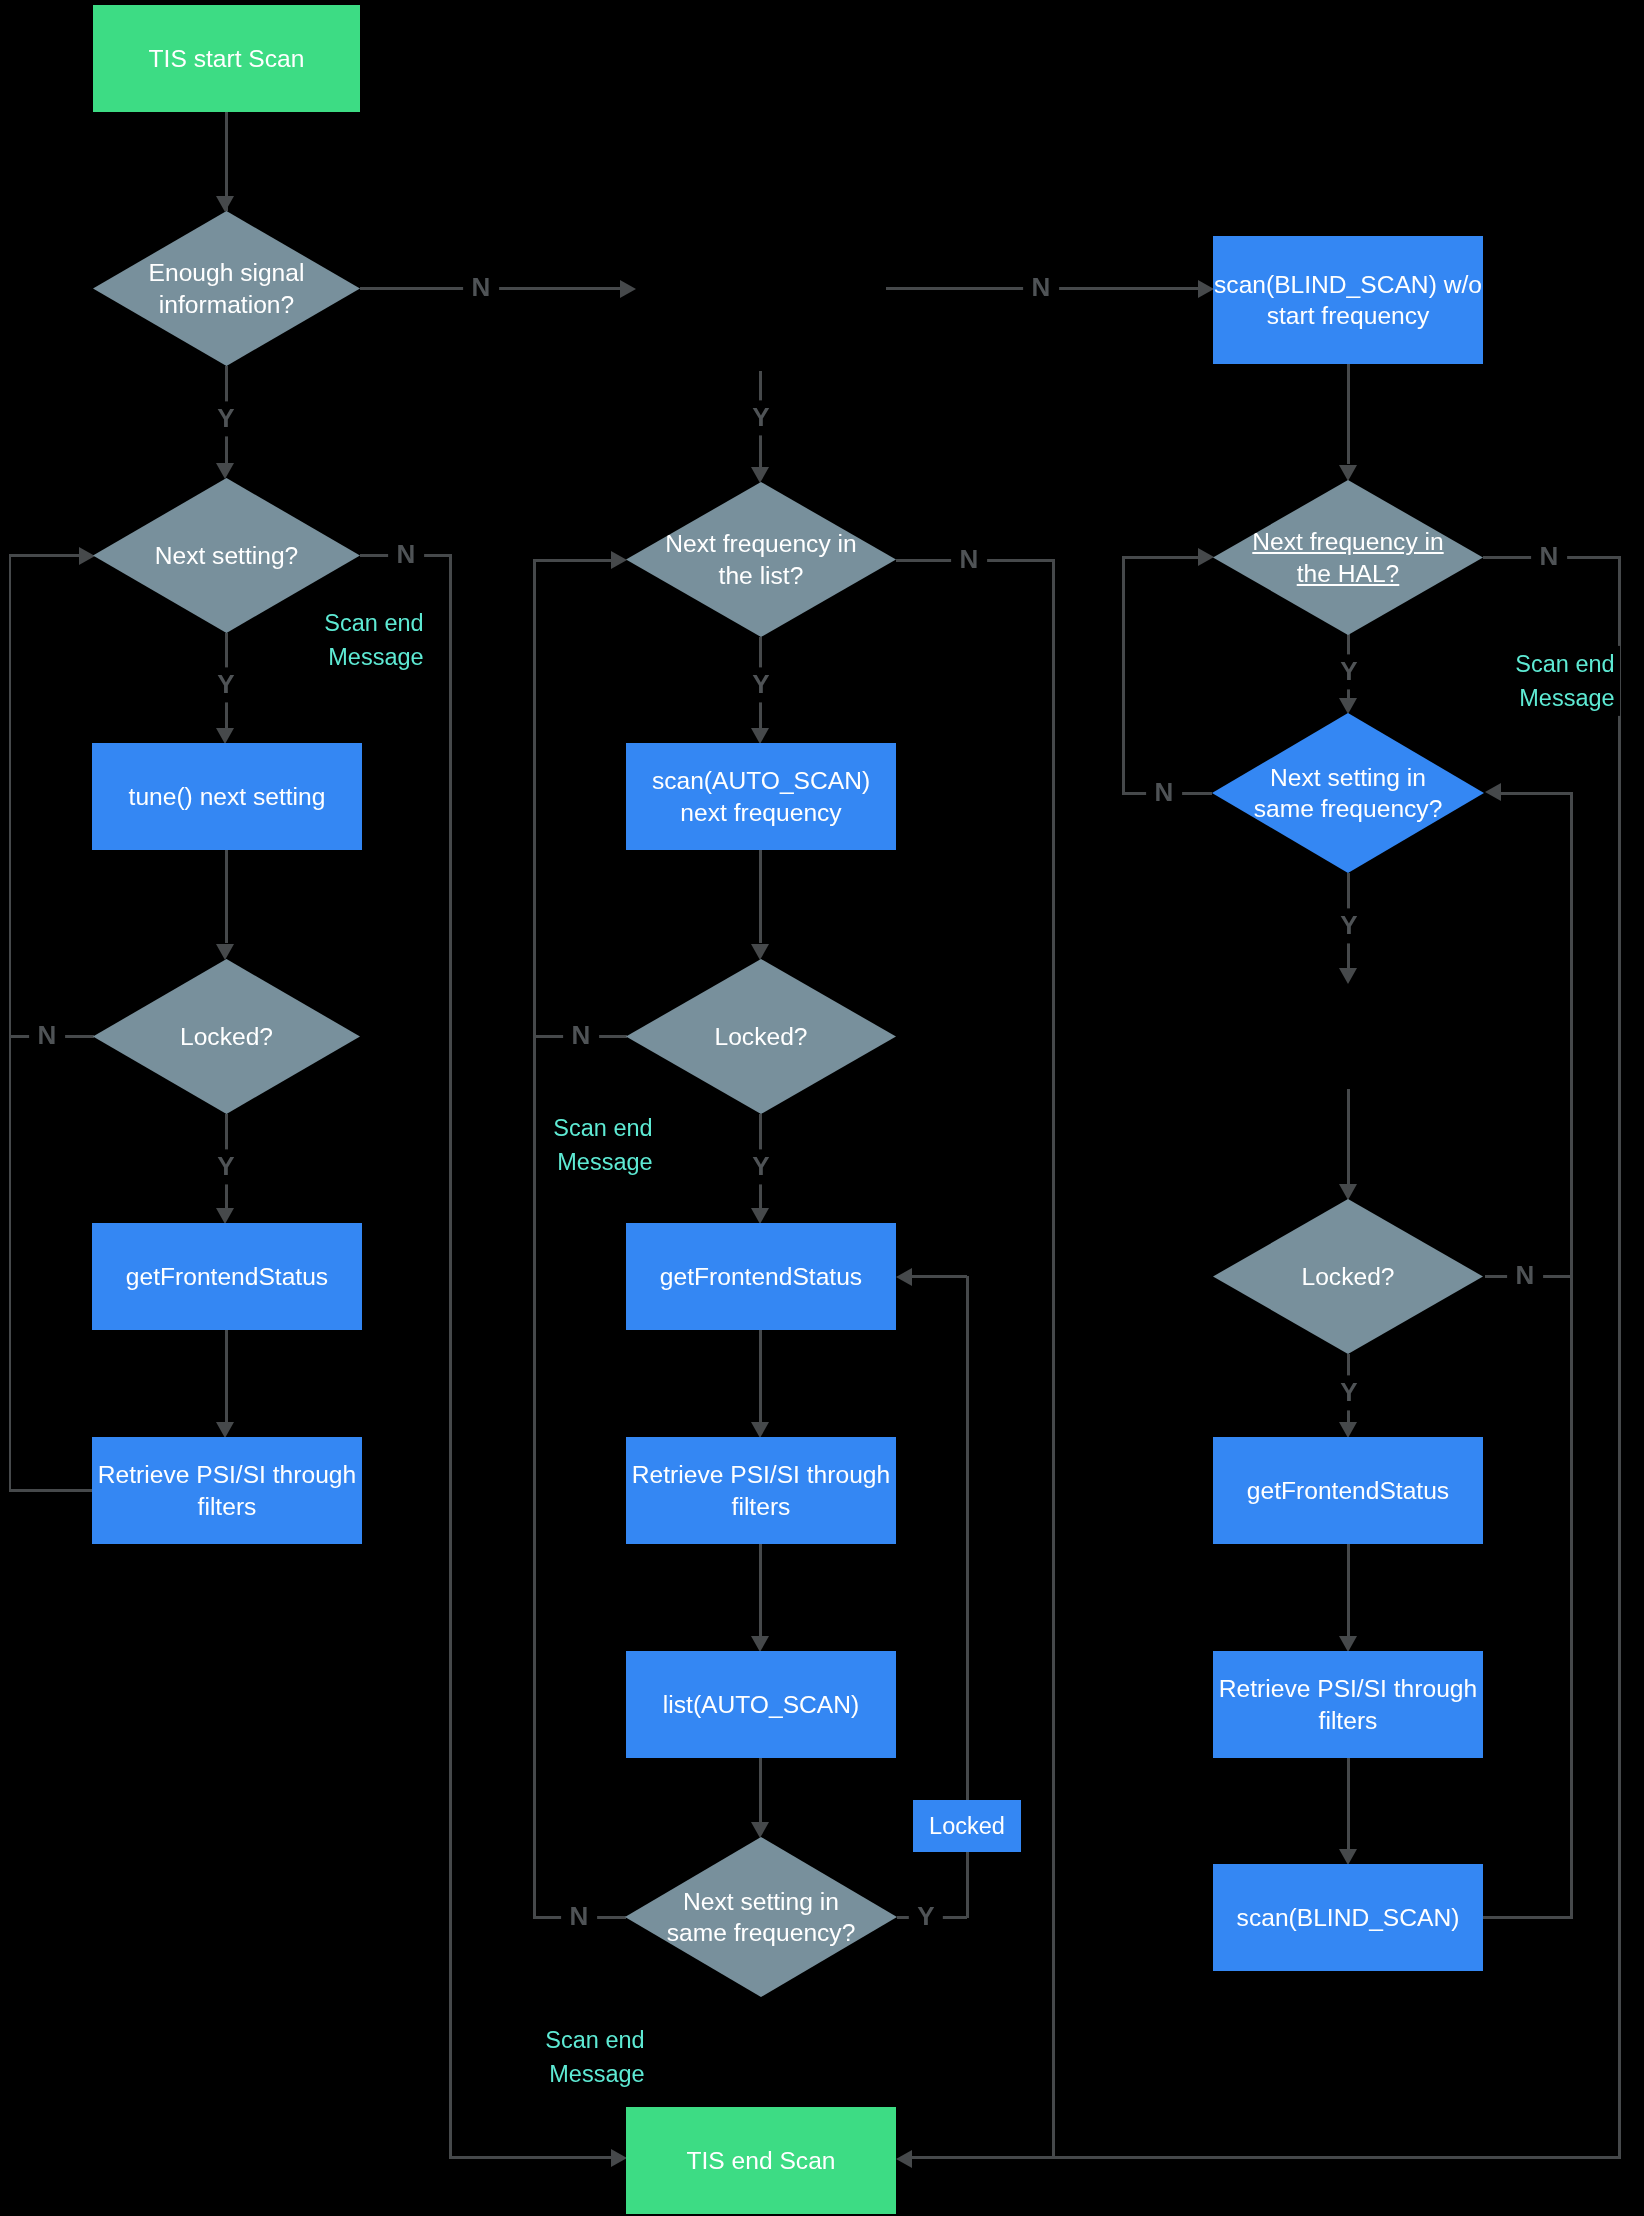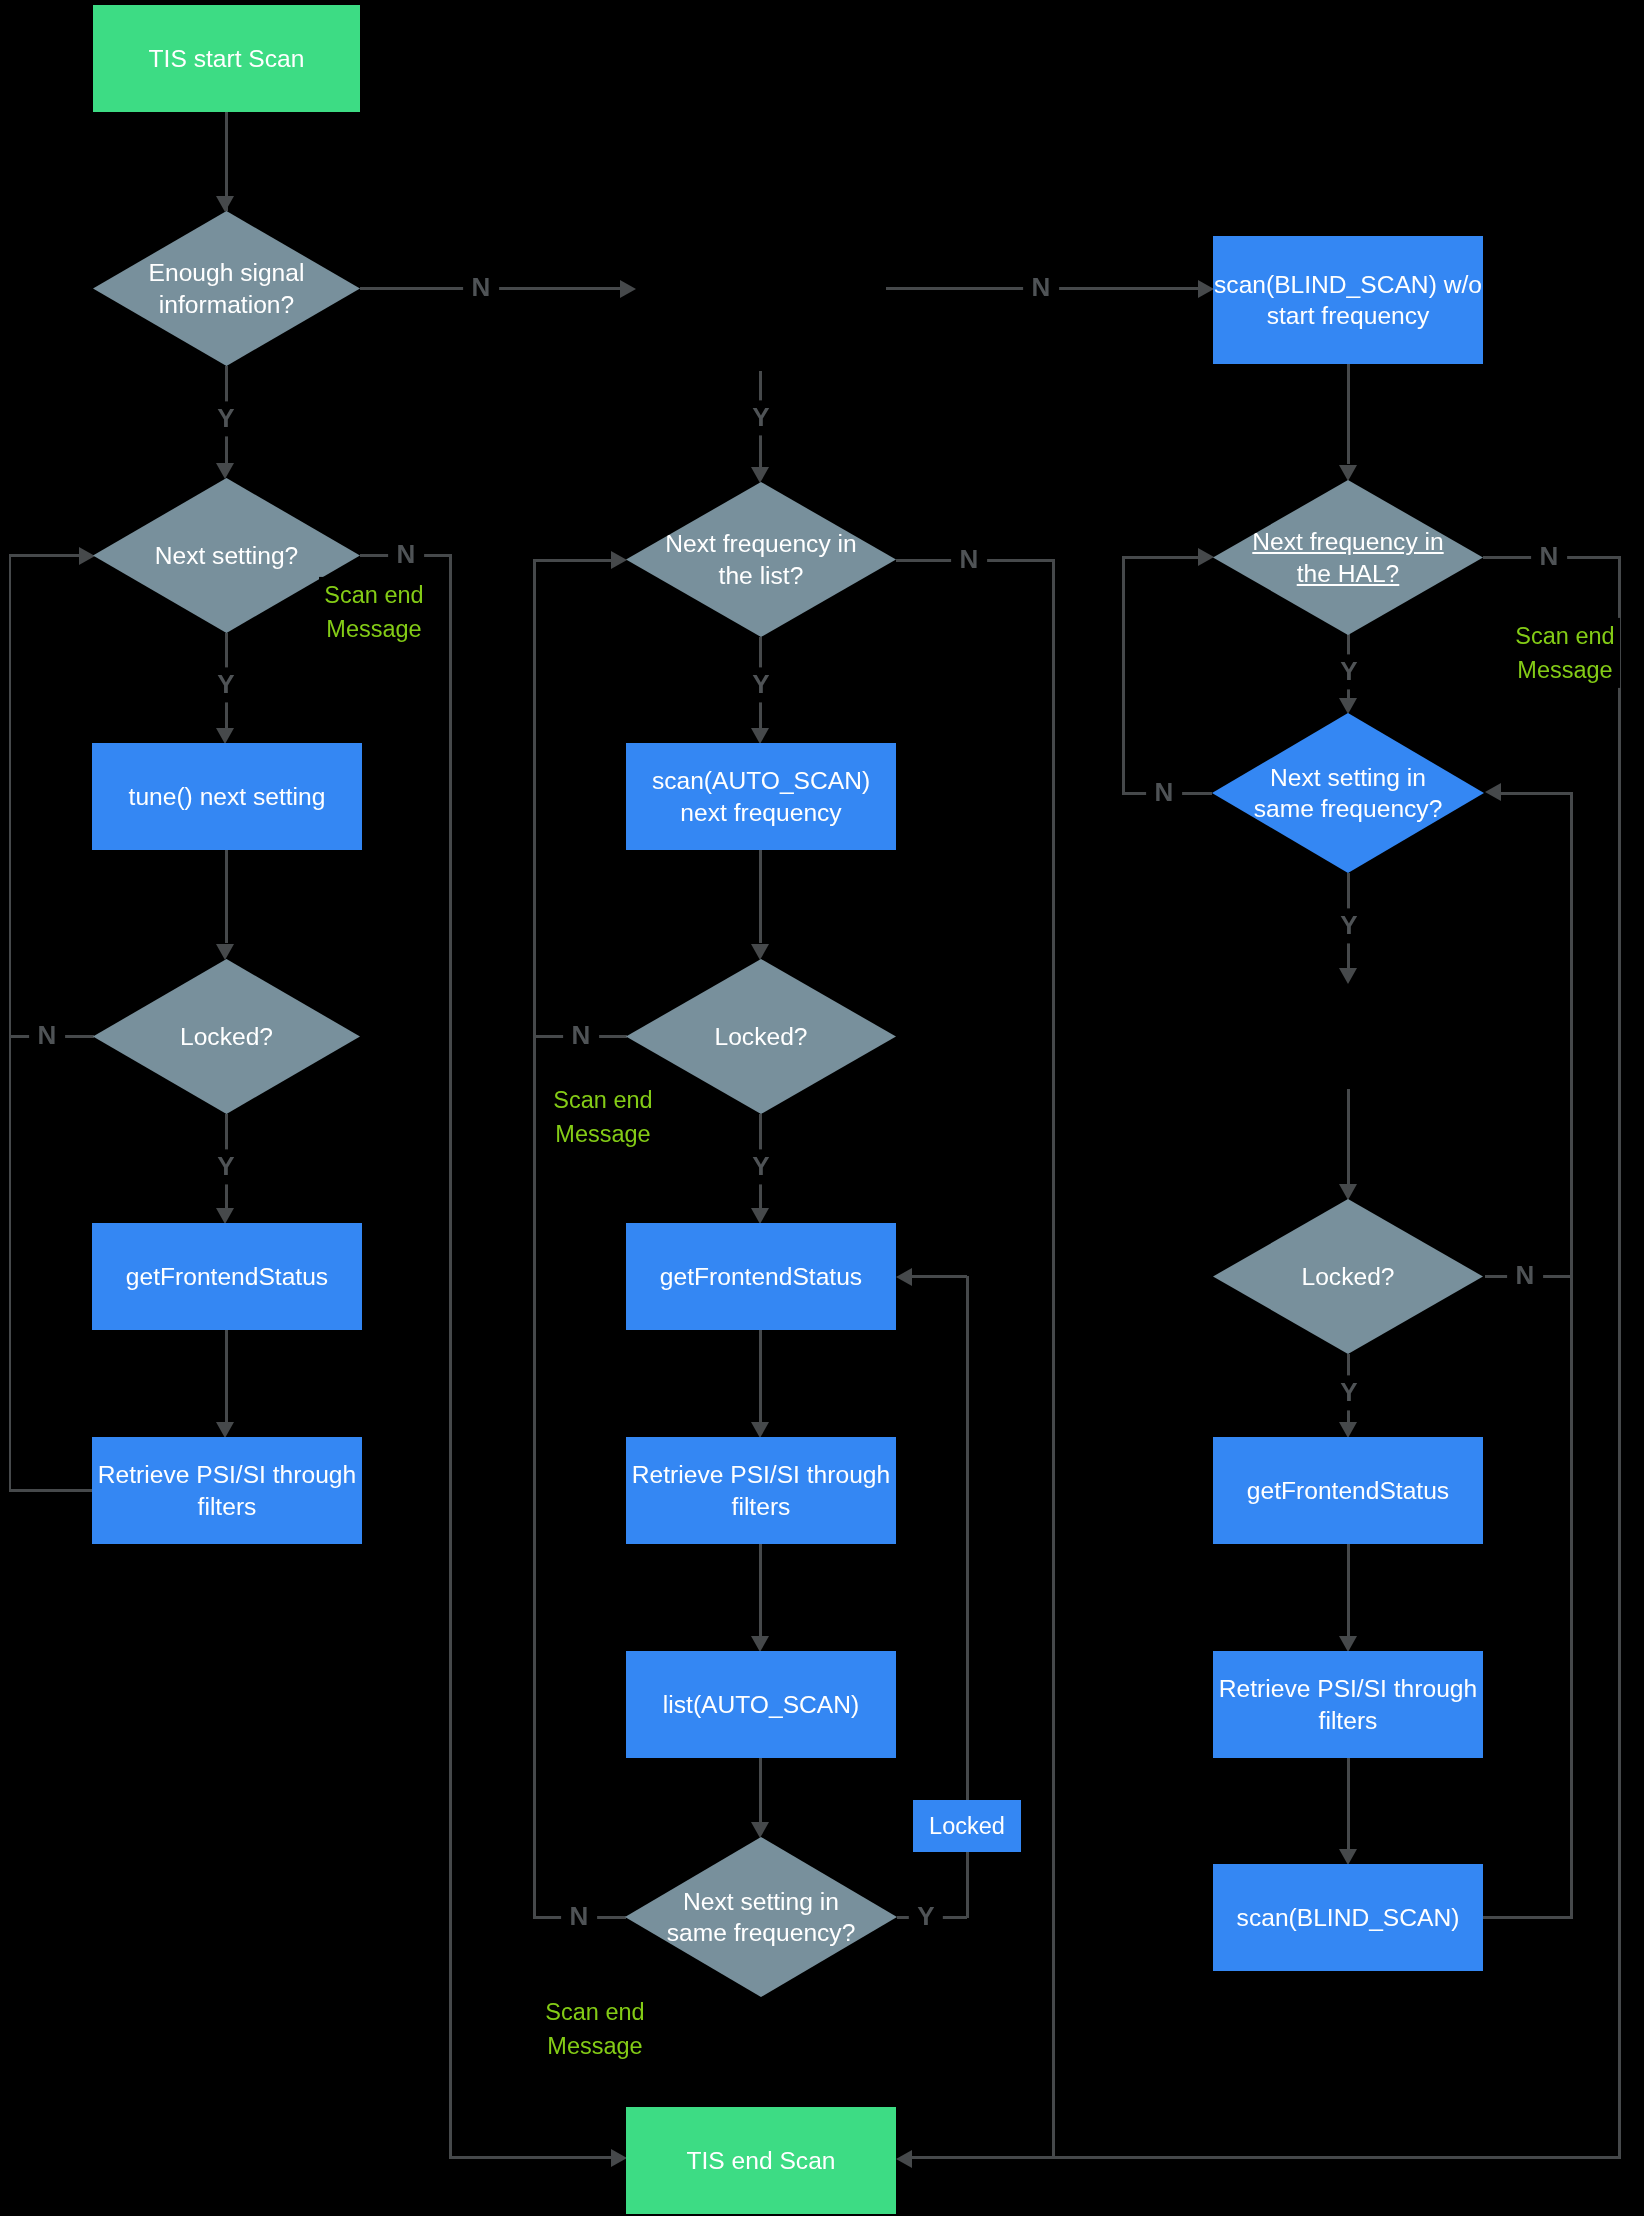--- a/index.html
+++ b/index.html
@@ -17,22 +17,22 @@
   
   .h{position:absolute;height:2.7px;background:#46494B;}
   .v{position:absolute;width:2.7px;background:#46494B;}
   .arr{position:absolute;width:0;height:0;border-style:solid;}
   .arr.d{border-width:16px 9px 0 9px;border-color:#46494B transparent transparent transparent;}
   .arr.r{border-width:9px 0 9px 16px;border-color:transparent transparent transparent #46494B;}
   .arr.l{border-width:9px 16px 9px 0;border-color:transparent #46494B transparent transparent;}
   
   .elbl{position:absolute;transform:translate(-50%,-50%);background:#000000;color:#4F5356;
         font-weight:700;font-size:26px;padding:2.1px 8.5px;}
-  .selbl{position:absolute;transform:translate(-50%,-50%);color:#84cc16;font-size:23.5px;
-         text-align:center;line-height:34px;background:#000000;padding:1.1px 5.3px;white-space:nowrap;}
+  .selbl{position:absolute;transform:translate(-50%,-50%);color:#5eead4;font-size:23.5px;
+         text-align:right;line-height:34px;background:#000000;padding:1.1px 5.3px;white-space:nowrap;margin-top:28px;}
   .selbl span{display:block;}
 </style>
 </head>
 <body>
 
 <div class="stage">
 
   <div class="v" style="left:225px;top:112px;height:99px;"></div>
   <div class="arr d" style="left:216px;top:196px;"></div>
 

